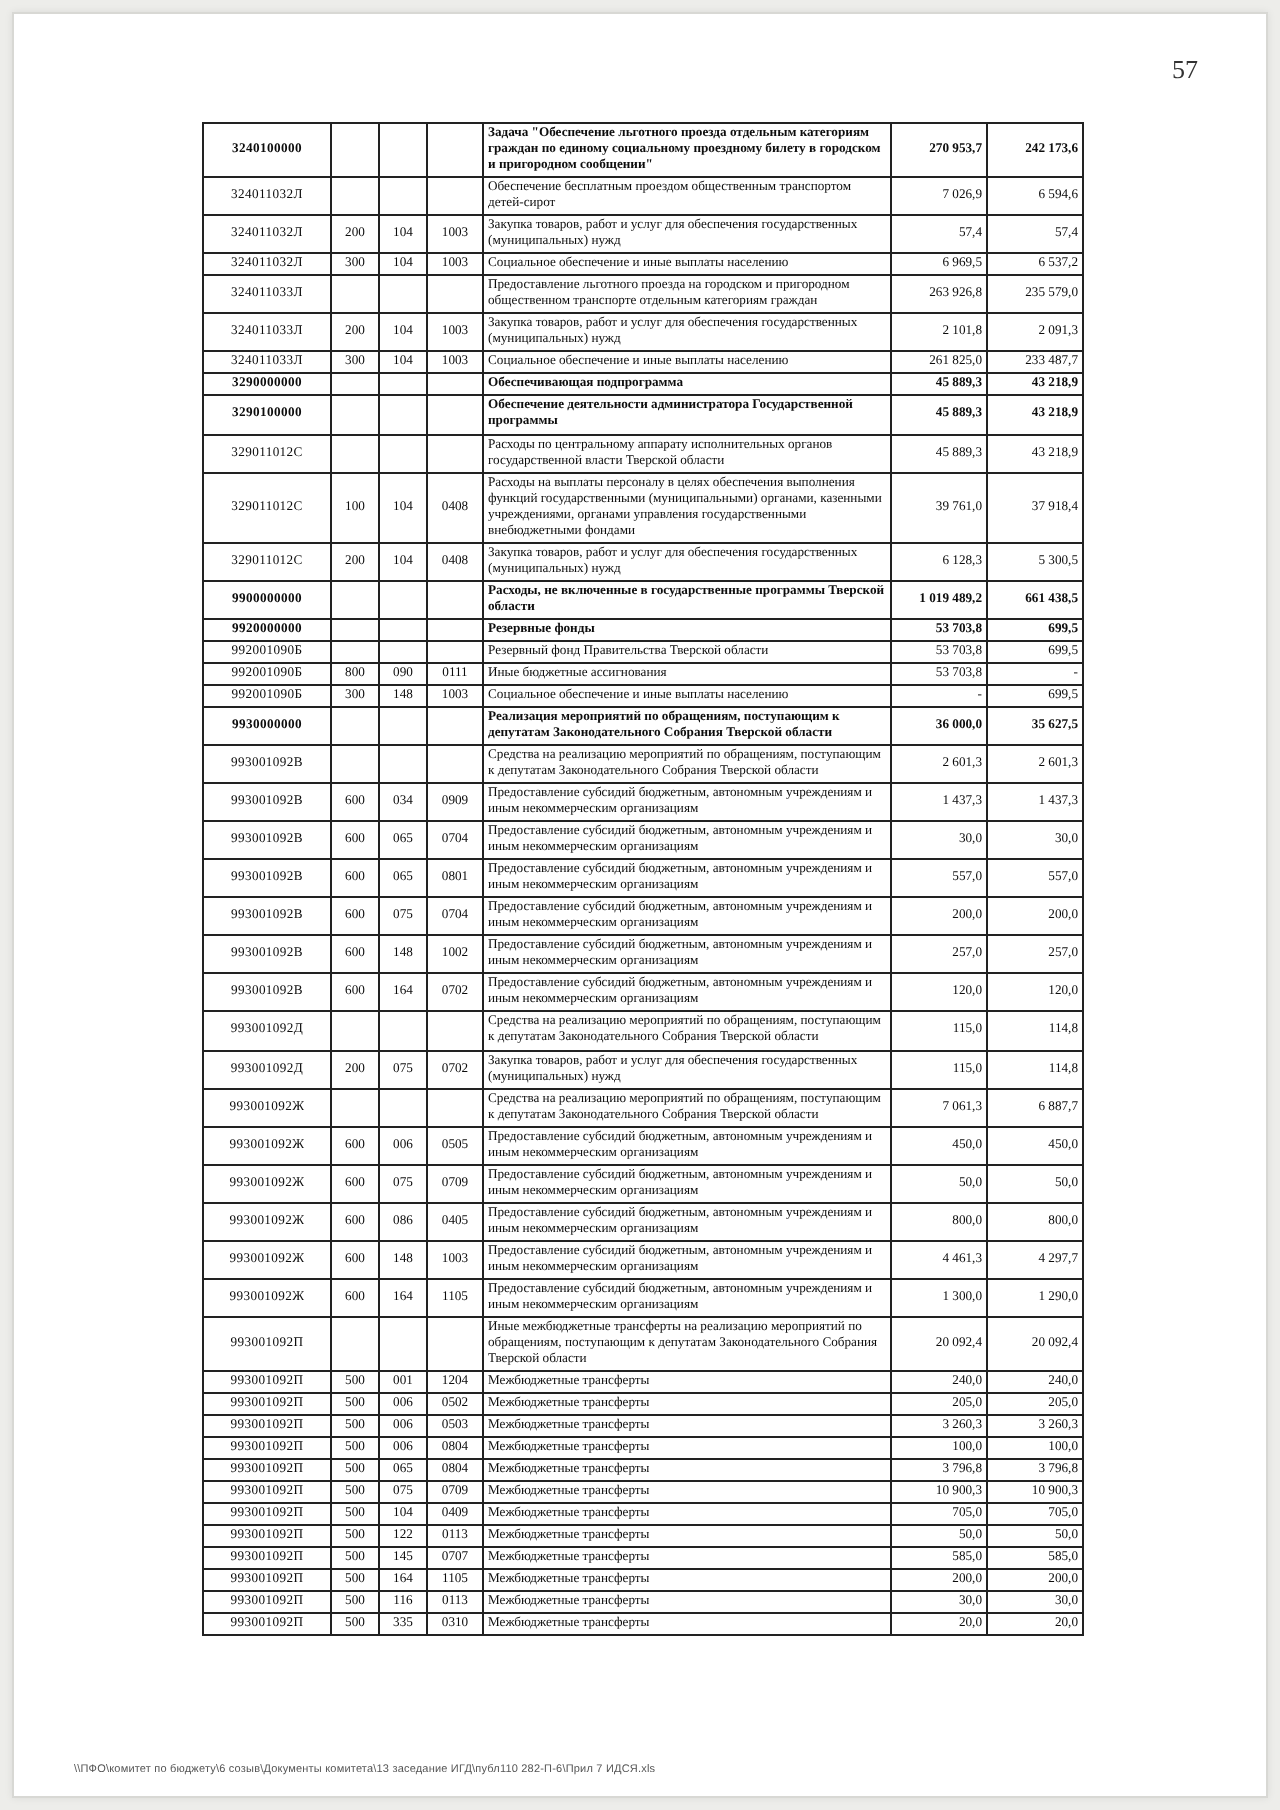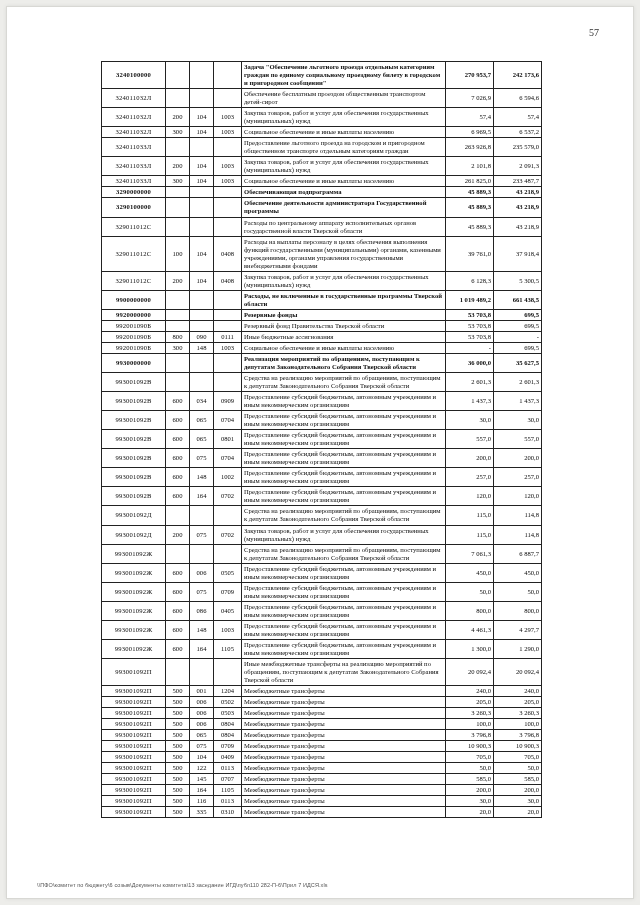--- a/index.html
+++ b/index.html
@@ -11,21 +11,21 @@
     overflow:hidden;
   }
   .page{
     position:absolute;left:6px;top:6px;right:6px;bottom:6px;
     background:#ffffff;
     border:1px solid #d8d8d4;
     box-shadow:0 0 4px rgba(0,0,0,0.08);
   }
   .page-number{
     position:absolute;top:20px;right:34px;
-    font-size:10px;color:#333;
+    font-size:13px;color:#333;
   }
   table.budget{
     border-collapse:collapse;
     position:absolute;left:94px;top:54px;
     width:440px;
     table-layout:fixed;
   }
   table.budget td{
     border:1px solid #222;
     font-size:6.6px;

